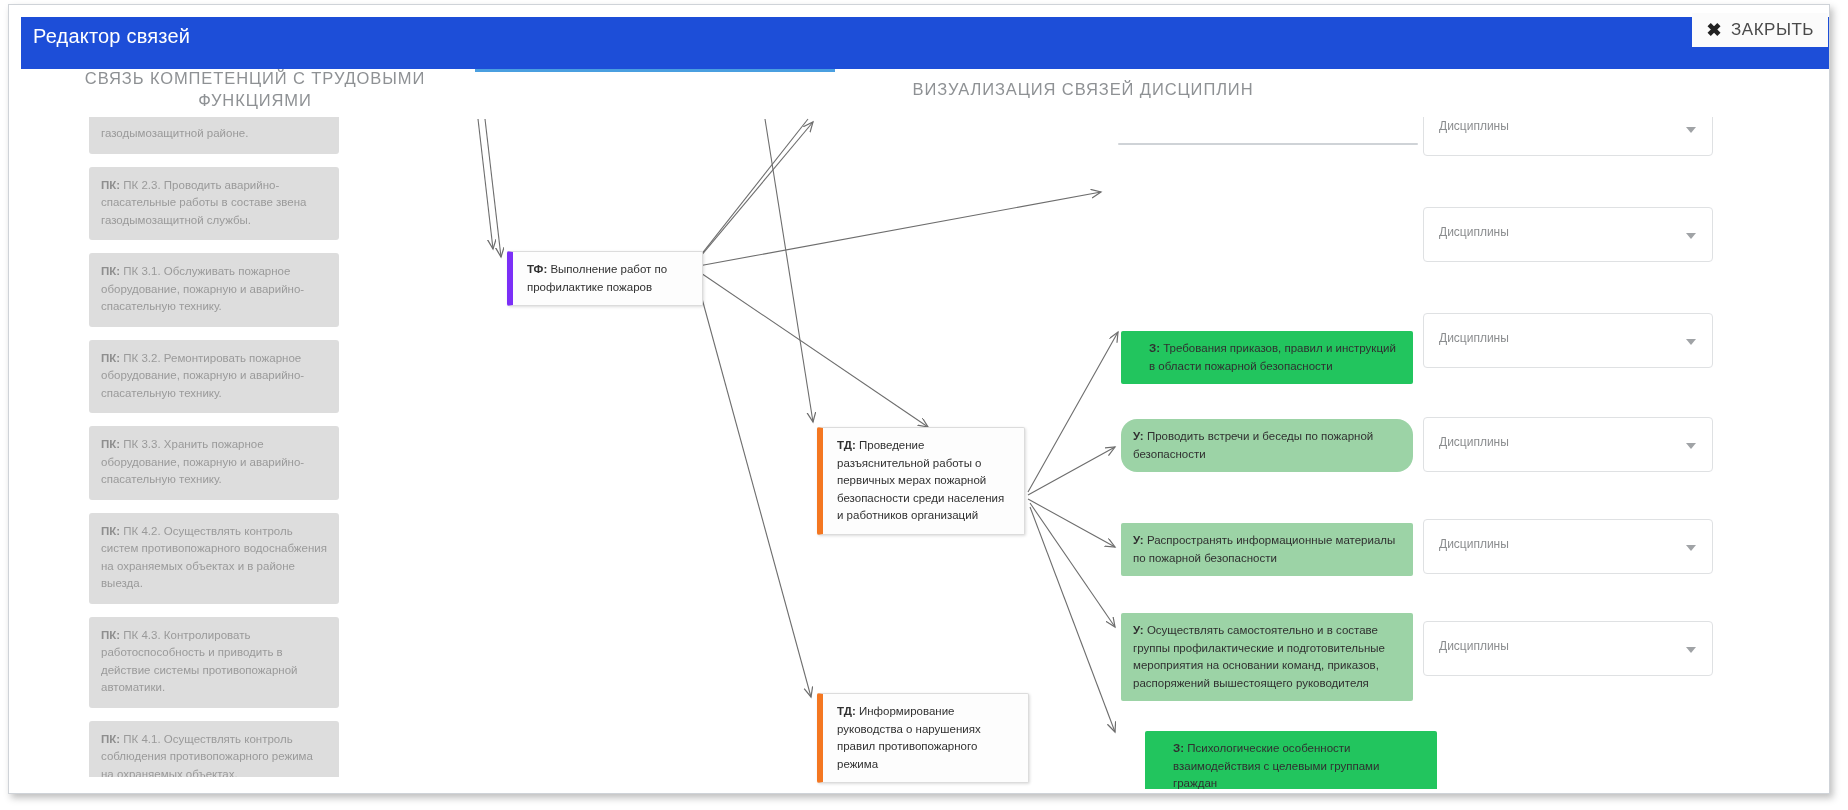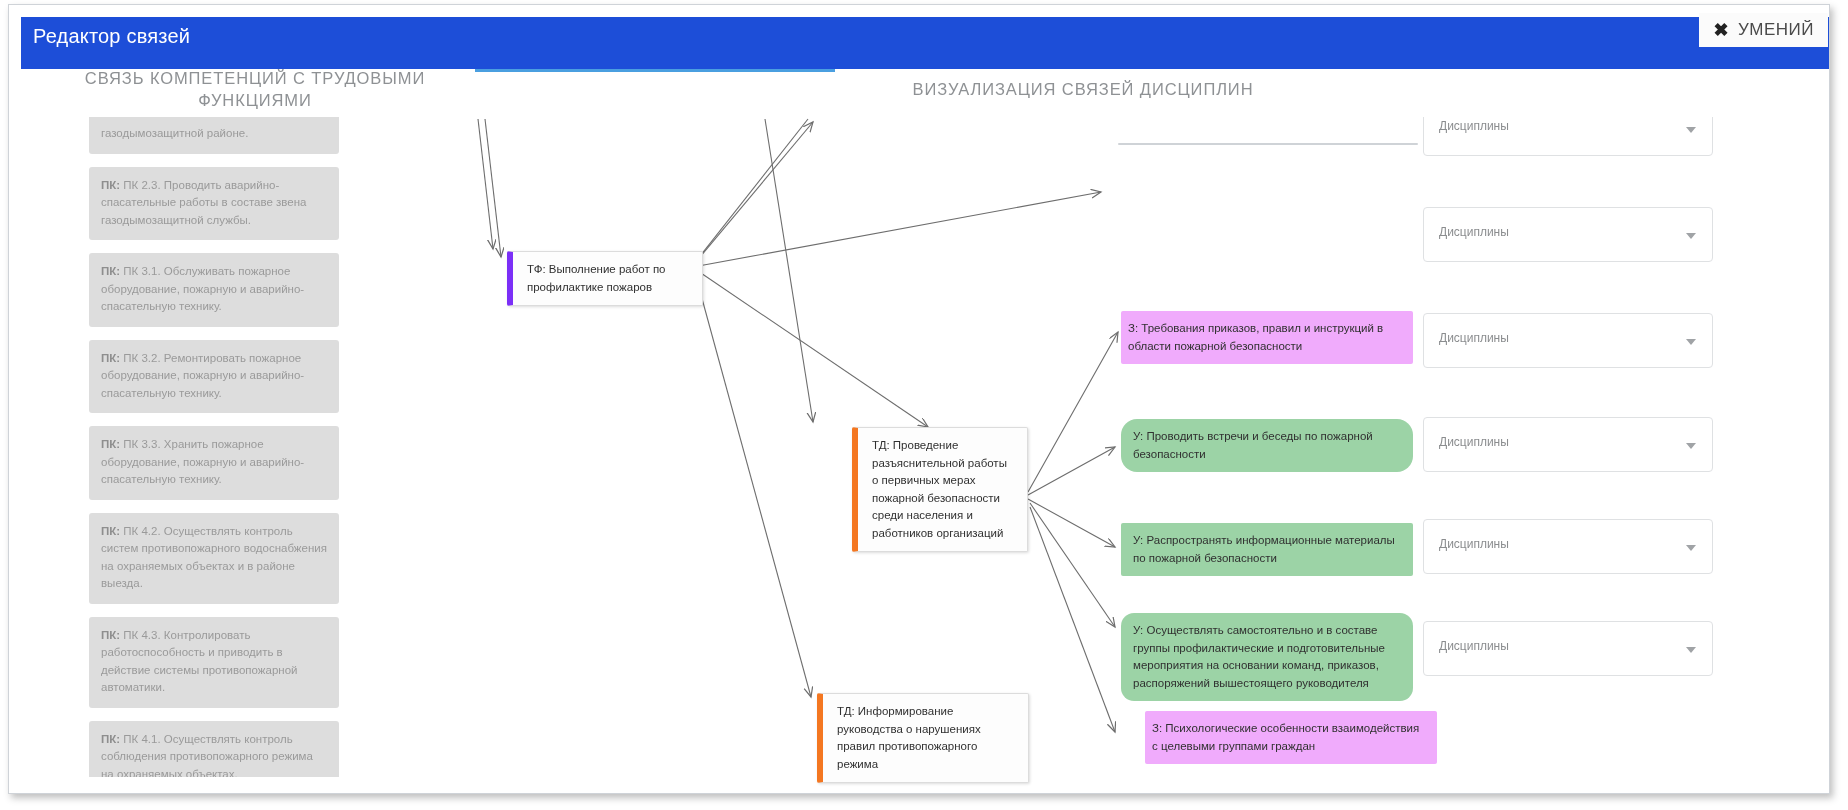--- a/index.html
+++ b/index.html
@@ -151,22 +151,22 @@
     border-radius: 2px;
   }
   .node.td {
     background: #fdfdfd;
     border: 1px solid #dcdcdc;
     border-left: 6px solid #f47721;
     box-shadow: 1px 1px 3px rgba(0,0,0,0.14);
     border-radius: 2px;
   }
   .node.skill { background: #9cd3a6; border-radius: 2px; padding-left: 12px; }
-  .node.knowledge { background: #f0abfc; border-radius: 2px; padding-left: 7px; }
-  .node b.lbl { font-weight: normal; text-align: center; }
+  .node.knowledge { background: #22c55e; border-radius: 2px; padding-left: 28px; margin-top: 20px; }
+  .node b.lbl { font-weight: bold; text-align: center; }
 
   
   .disc-select {
     position: absolute;
     width: 290px; height: 55px;
     background: #ffffff;
     border: 1px solid #dfe1e3;
     border-radius: 4px;
     box-sizing: border-box;
     cursor: pointer;
@@ -197,21 +197,21 @@
 </head>
 <body>
 
 <div id="root">
   <div class="win-frame">
 
     <div class="titlebar">
       <div class="titlebar-text">Редактор связей</div>
       <button class="close-btn">
         <span class="x-glyph">✖</span>
-        <span>УМЕНИЙ</span>
+        <span>ЗАКРЫТЬ</span>
       </button>
     </div>
 
     <div class="tabs">
       <div class="tab" id="tab-0">
         <span>СВЯЗЬ КОМПЕТЕНЦИЙ С ТРУДОВЫМИ ФУНКЦИЯМИ</span>
         
       </div>
       <div class="tab active" id="tab-1">
         <span class="tab-underline"></span>
@@ -292,21 +292,21 @@
         </g>
       </svg>
 
       <div class="clip-line" style="left:1095px; top:26px; width:300px;"></div>
 
       <div class="node tf" style="left:484px; top:134px; width:196px;">
         <b class="lbl">ТФ: </b>
         <span>Выполнение работ по профилактике пожаров</span>
       </div>
 
-      <div class="node td" style="left:794px; top:310px; width:176px;margin-left:35px;">
+      <div class="node td" style="left:794px; top:310px; width:208px;">
         <b class="lbl">ТД: </b>
         <span>Проведение разъяснительной работы о первичных мерах пожарной безопасности среди населения и работников организаций</span>
       </div>
 
       <div class="node td" style="left:794px; top:576px; width:212px;">
         <b class="lbl">ТД: </b>
         <span>Информирование руководства о нарушениях правил противопожарного режима</span>
       </div>
 
       <div class="node knowledge" style="left:1098px; top:194px; width:292px;">
@@ -317,21 +317,21 @@
       <div class="node skill" style="left:1098px; top:302px; width:292px;border-radius:16px;">
         <b class="lbl">У: </b>
         <span>Проводить встречи и беседы по пожарной безопасности</span>
       </div>
 
       <div class="node skill" style="left:1098px; top:406px; width:292px;">
         <b class="lbl">У: </b>
         <span>Распространять информационные материалы по пожарной безопасности</span>
       </div>
 
-      <div class="node skill" style="left:1098px; top:496px; width:292px;border-radius:13px;">
+      <div class="node skill" style="left:1098px; top:496px; width:292px;">
         <b class="lbl">У: </b>
         <span>Осуществлять самостоятельно и в составе группы профилактические и подготовительные мероприятия на основании команд, приказов, распоряжений вышестоящего руководителя</span>
       </div>
 
       <div class="node knowledge" style="left:1122px; top:594px; width:292px;">
         <b class="lbl">З: </b>
         <span>Психологические особенности взаимодействия с целевыми группами граждан</span>
       </div>
 
       <div class="disc-select" style="left:1400px; top:-16px;">

